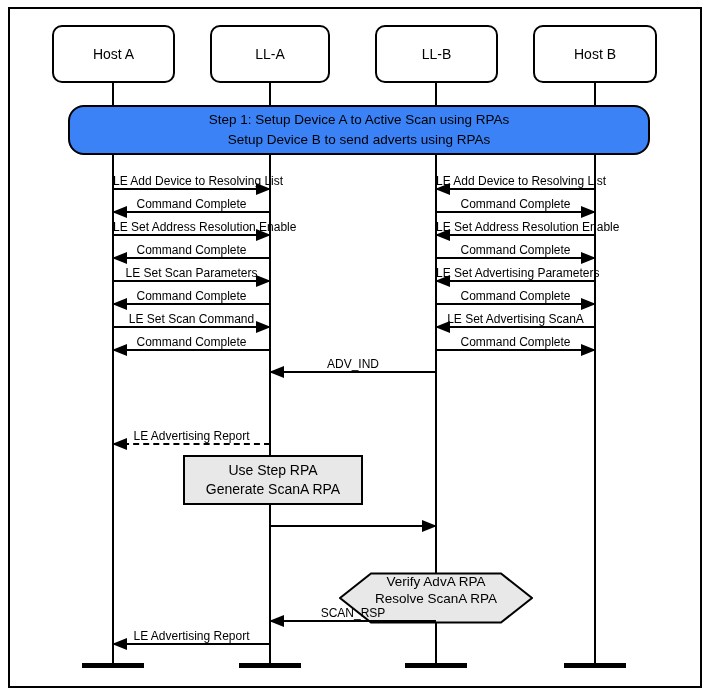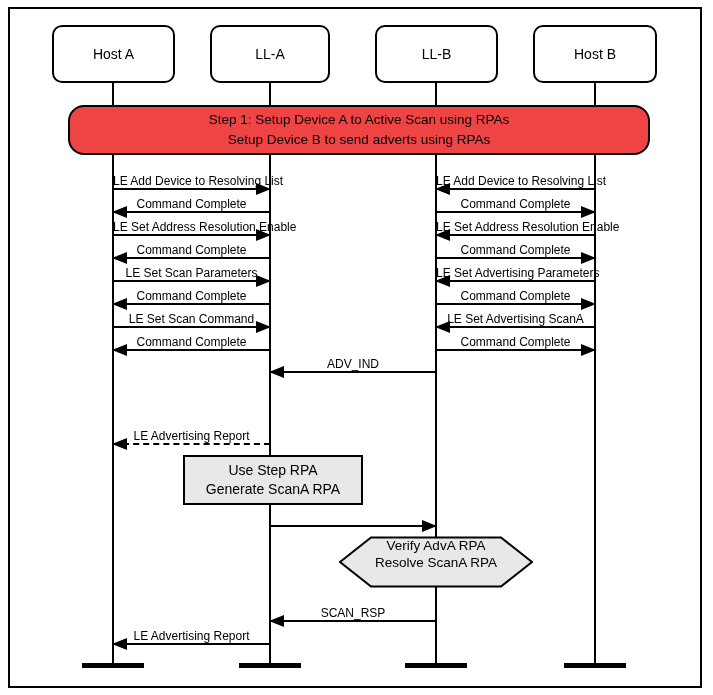--- a/index.html
+++ b/index.html
@@ -21,21 +21,21 @@
   
   .actor{
     position:absolute;top:25px;height:54px;
     background:#fff;border:2px solid #000;border-radius:10px;
     display:flex;align-items:center;justify-content:center;
     font-size:14px;
   }
   
   .banner{
     position:absolute;left:68px;top:105px;width:578px;height:46px;
-    background:#ef4444;border:2px solid #000;border-radius:16px;
+    background:#3b82f6;border:2px solid #000;border-radius:16px;
     display:flex;flex-direction:column;align-items:center;justify-content:center;
     font-size:13.5px;line-height:20px;
   }
   
   .msg{position:absolute;height:18px;}
   .msg-label{
     position:absolute;left:0;right:0;top:0;height:13px;
     text-align:center;font-size:12px;white-space:nowrap;
   }
   .msg-line{position:absolute;left:0;right:0;top:14px;border-top:2px solid #000;}
@@ -174,21 +174,21 @@
   <div class="proc-box">
     <span>Use Step RPA</span>
     <span>Generate ScanA RPA</span>
   </div>
 
   <div class="msg" style="left:270px;top:511px;width:166px">
     <div class="msg-line"></div>
     <div class="head head-right"></div>
   </div>
 
-  <div class="hex-wrap" style="left:339px;top:536px;width:194px;height:36px">
+  <div class="hex-wrap" style="left:339px;top:572px;width:194px;height:36px">
     <svg width="194" height="52" viewBox="0 0 194 52">
       <polygon points="1,26 32,1.5 162,1.5 193,26 162,50.5 32,50.5" stroke="#000000" stroke-width="2" fill="#e8e8e8"></polygon>
     </svg>
     <div class="hex-text">
       <span>Verify AdvA RPA</span>
       <span>Resolve ScanA RPA</span>
     </div>
   </div>
 
   <div class="msg" style="left:270px;top:606px;width:166px">

